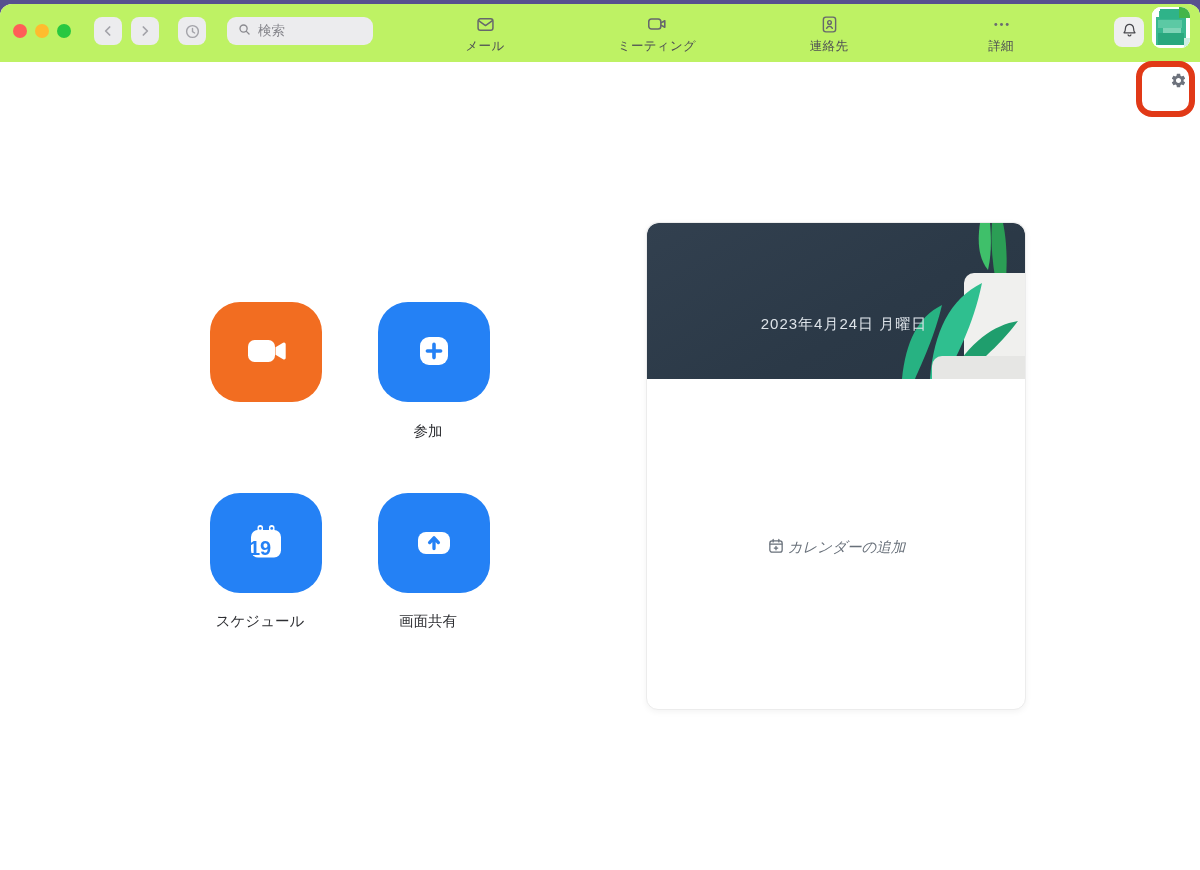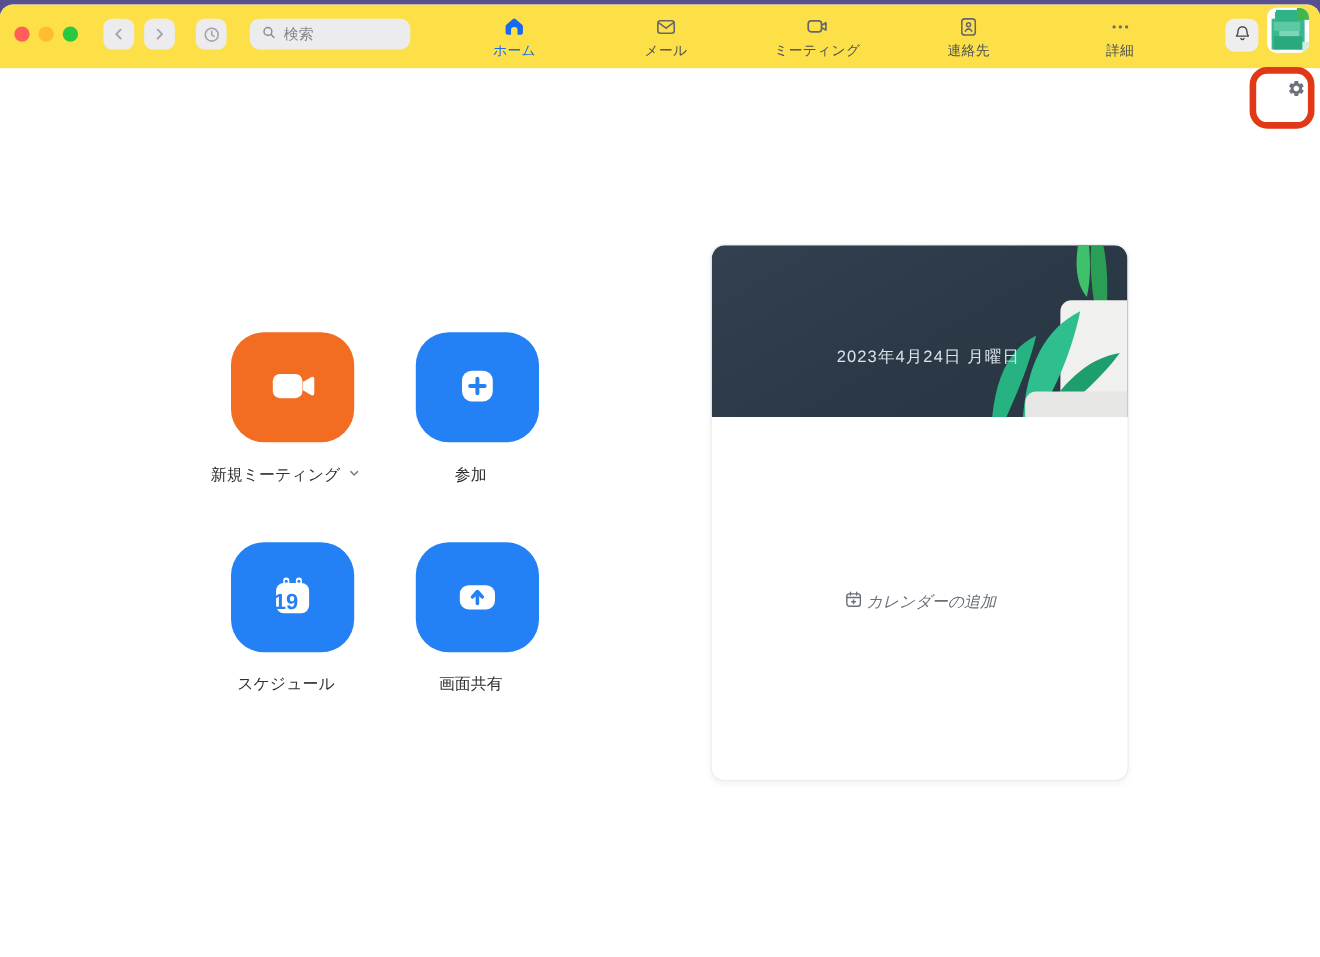--- a/index.html
+++ b/index.html
@@ -4,21 +4,21 @@
 <style>
   * { margin:0; padding:0; box-sizing:border-box; }
   html,body { width:1200px; height:870px; }
   body { background:#57508f; font-family:"Liberation Sans","DejaVu Sans",sans-serif; overflow:hidden; position:relative; }
 
   .window { position:absolute; top:4px; left:0; width:1200px; height:866px;
             background:#ffffff; border-radius:12px 12px 0 0; overflow:hidden; }
 
   
   .titlebar { position:absolute; top:0; left:0; width:1200px; height:73px;
-              background:#fde047; border-bottom:1px solid #e8e8e8; }
+              background:#bef264; border-bottom:1px solid #e8e8e8; }
   .tl { position:absolute; top:20px; width:14px; height:14px; border-radius:50%; display:block; }
   .tl.red   { left:13px; background:#ff5f57; }
   .tl.yellow{ left:35px; background:#febc2e; }
   .tl.green { left:57px; background:#28c840; }
 
   .navbtn { position:absolute; top:13px; width:28px; height:28px; border:none;
             background:#ececee; border-radius:8px; display:flex; align-items:center;
             justify-content:center; cursor:pointer; padding:0; }
   .navbtn svg { display:block; }
 
@@ -112,28 +112,20 @@
       <span>
         <svg width="15" height="15" viewBox="0 0 24 24" fill="none" stroke="#8b8b90" stroke-width="2.1" stroke-linecap="round">
             <circle cx="10.5" cy="10.5" r="5.7"></circle>
             <path d="M15 15l4.3 4.3"></path>
           </svg>
       </span>
       <span>検索</span>
     </div>
 
     <nav class="tabs">
-      <div class="tab active">
-        <span class="ticon">
-          <svg width="21" height="21" viewBox="0 0 24 24">
-              <path fill="#1569f3" d="M11.05 3.55a1.5 1.5 0 0 1 1.9 0l7.25 6.05c.5.42.8 1.04.8 1.7v6.8c0 1.1-.9 2-2 2h-3.6v-4.55a3.4 3.4 0 0 0-6.8 0v4.55H5c-1.1 0-2-.9-2-2v-6.8c0-.66.3-1.28.8-1.7z"></path>
-            </svg>
-        </span>
-        <span class="tlabel">ホーム</span>
-      </div>
       <div class="tab">
         <span class="ticon">
           <svg width="21" height="21" viewBox="0 0 24 24" fill="none" stroke="#66676c" stroke-width="1.7" stroke-linecap="round" stroke-linejoin="round">
               <rect x="3.5" y="5.5" width="17" height="13" rx="2.6"></rect>
               <path d="M4.5 7.8l7.5 5.4 7.5-5.4"></path>
             </svg>
         </span>
         <span class="tlabel">メール</span>
       </div>
       <div class="tab">
@@ -232,28 +224,20 @@
     </button>
     <button class="action blue" style="left:378px; top:431px">
       <span>
         <svg width="56" height="56" viewBox="0 0 56 56">
             <rect x="12" y="18" width="32" height="22" rx="8" fill="#fff"></rect>
             <path d="M28 34.6v-9.8M23.6 28.6l4.4-4.8 4.4 4.8" stroke="#2481f5" stroke-width="3.3" stroke-linecap="round" stroke-linejoin="round" fill="none"></path>
           </svg>
       </span>
     </button>
 
-    <div class="action-label" style="left:150px; top:360px">
-      <span>新規ミーティング</span>
-      <span>
-        <svg width="12" height="12" viewBox="0 0 24 24" fill="none" stroke="#7c7c82" stroke-width="2.6" stroke-linecap="round" stroke-linejoin="round">
-            <path d="M6 9.5l6 6 6-6"></path>
-          </svg>
-      </span>
-    </div>
     <div class="action-label" style="left:318px; top:360px">
       <span>参加</span>
     </div>
     <div class="action-label" style="left:150px; top:550px">
       <span>スケジュール</span>
     </div>
     <div class="action-label" style="left:318px; top:550px">
       <span>画面共有</span>
     </div>
 

